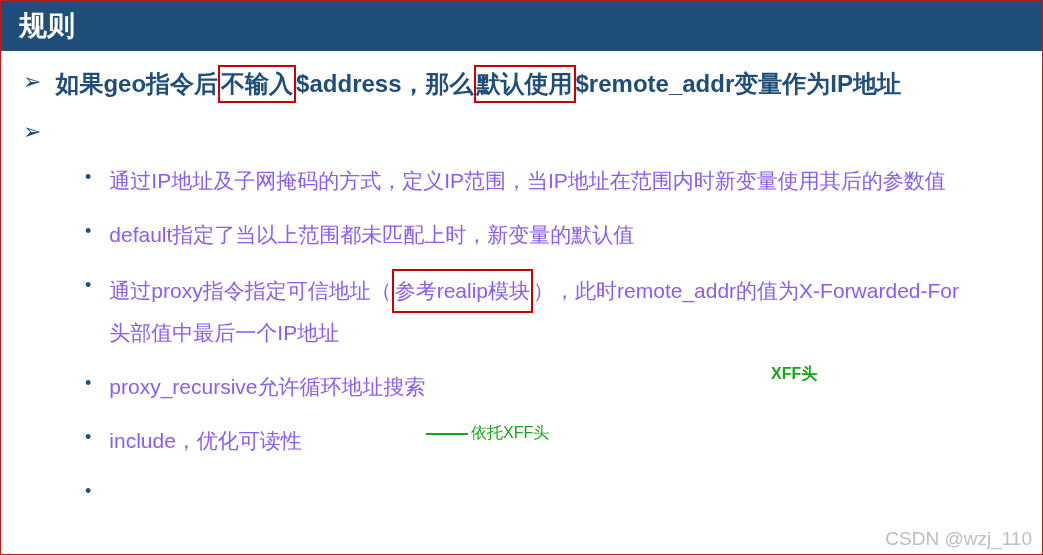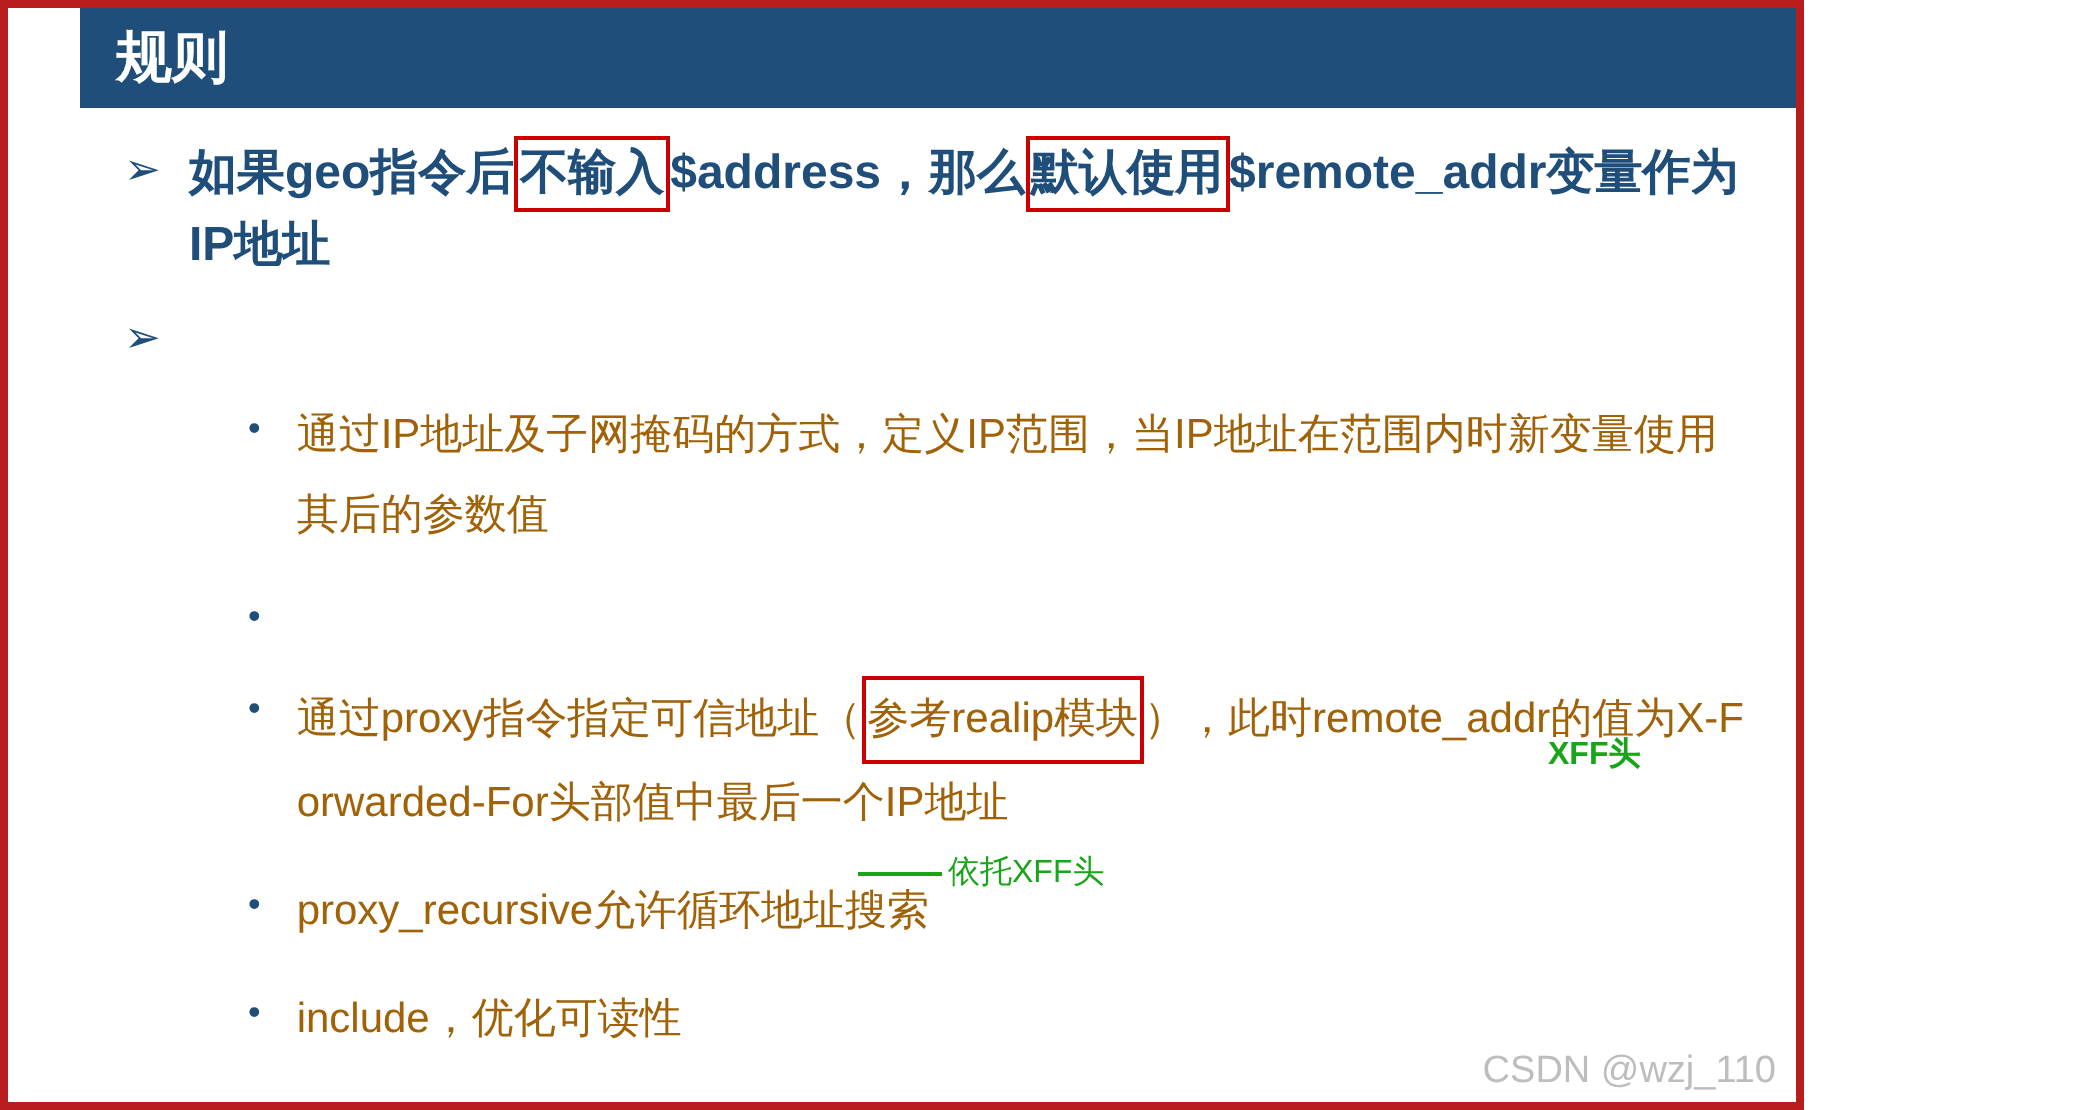--- a/index.html
+++ b/index.html
@@ -1,29 +1,29 @@
 <!DOCTYPE html>
 <html><head>
   <meta charset="utf-8">
   <style>
     * { margin: 0; padding: 0; box-sizing: border-box; }
     body { width: 1043px; height: 555px; background: #fff; font-family: "Microsoft YaHei", SimSun, sans-serif; position: relative; }
-    .slide { width: 902px; height: 555px; border: 4px solid #b91c1c; position: relative; padding-left: 36px; }
+    .slide { width: 1043px; height: 555px; border: 1px solid #b91c1c; position: relative; }
     .header { background: #1e4e79; color: #fff; padding: 6px 18px; }
     .header h2 { font-size: 28px; font-weight: bold; }
     .content { padding: 14px 22px 0 22px; }
     .maj { display: flex; align-items: flex-start; margin-bottom: 12px; }
     .maj-marker { color: #1e4e79; font-size: 22px; margin-right: 14px; line-height: 34px; }
     .maj-text { color: #1e4e79; font-size: 24px; font-weight: bold; line-height: 34px; }
     .red-box { border: 2px solid #cc0000; padding: 0 1px; display: inline-block; text-align: right; }
     .green-box { border: 2px solid #18a518; padding: 0 1px; display: inline-block; }
     .sublist { margin-left: 62px; margin-top: 10px; }
     .sub { display: flex; align-items: flex-start; margin-bottom: 14px; position: relative; }
     .sub-marker { color: #1e4e79; font-size: 18px; margin-right: 18px; line-height: 32px; }
-    .sub-text { color: #a16207; font-size: 21px; line-height: 40px; max-width: 870px; word-break: break-all; }
+    .sub-text { color: #8b5cf6; font-size: 21px; line-height: 40px; max-width: 870px; word-break: break-all; }
     .xff { position: absolute; color: #18a518; font-size: 16px; font-weight: bold; text-align: right; }
     .wm { position: absolute; right: 10px; bottom: 4px; color: #bdbdbd; font-size: 19px; }
   </style>
 </head>
 <body>
 
 <div class="slide">
   <div class="header">
     <h2>规则</h2>
   </div>
@@ -41,20 +41,21 @@
       <span class="maj-marker">➢</span>
     </div>
 
     <div class="sublist">
       <div class="sub">
         <span class="sub-marker">•</span>
         <span class="sub-text">通过IP地址及子网掩码的方式，定义IP范围，当IP地址在范围内时新变量使用其后的参数值</span>
       </div>
       <div class="sub">
         <span class="sub-marker">•</span>
+        <span class="sub-text">default指定了当以上范围都未匹配上时，新变量的默认值</span>
       </div>
       <div class="sub">
         <span class="sub-marker">•</span>
         <span class="sub-text">
           <span>通过proxy指令指定可信地址（</span><span class="red-box">参考realip模块</span><span>），此时remote_addr的值为X-Forwarded-For头部值中最后一个IP地址</span>
         </span>
       </div>
       <div class="sub">
         <span class="sub-marker">•</span>
         <span class="sub-text">proxy_recursive允许循环地址搜索</span>

